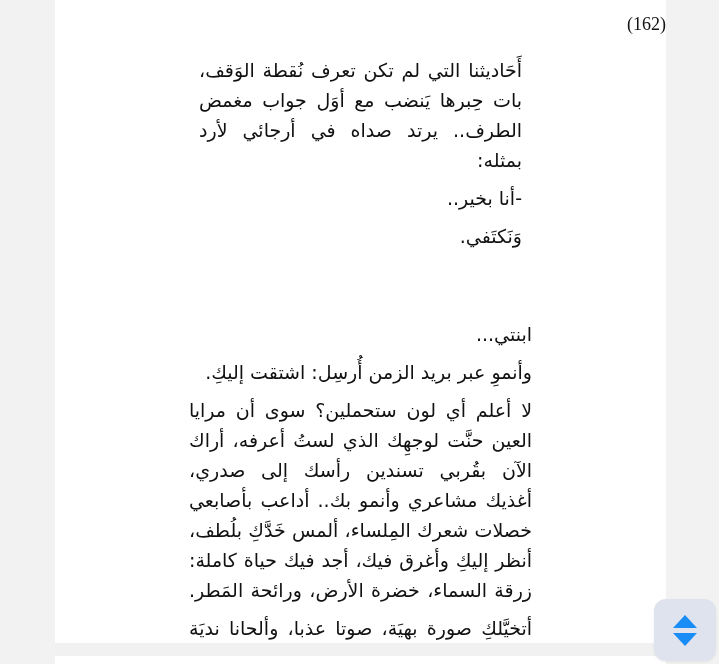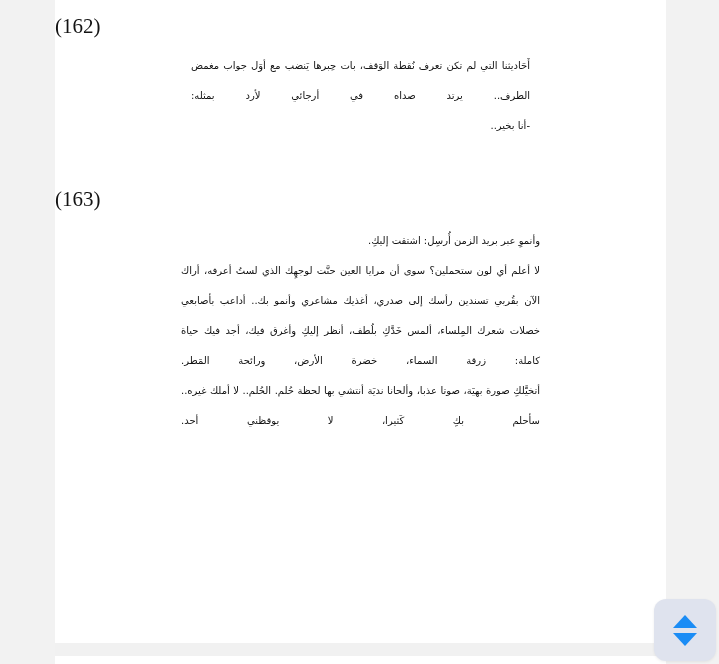--- a/index.html
+++ b/index.html
@@ -59,37 +59,37 @@
     padding: 0;
   }
 
   
   .poem-block {
     direction: rtl;
     text-align: right;
   }
 
   .poem-number {
-    text-align: left;
+    text-align: right;
     direction: ltr;
     font-family: "Liberation Serif", "DejaVu Serif", serif;
-    font-size: 21px;
+    font-size: 18px;
     color: #131313;
     font-weight: 400;
   }
 
   .verse {
     font-family: "DejaVu Sans", "Liberation Sans", sans-serif;
-    font-size: 10px;
+    font-size: 19px;
     line-height: 30px;
     color: #111111;
     text-align: justify;
     text-align-last: right;
     direction: rtl;
-    margin: 0;
+    margin: 8px;
     white-space: pre-wrap;
   }
 
   .verse.justified {
     text-align: justify;
     text-align-last: justify;
   }
 
   .verse.right {
     text-align: center;
@@ -133,27 +133,28 @@
 
   <div id="page-sheet">
     <div class="page-body">
 
       <div class="poem-block" style="margin-top:14px;">
         <div class="poem-number">(162)</div>
 
         <div style="padding: 12px 136px 0 136px;">
           <p class="verse justified">أَحَاديثنا التي لم تكن تعرف نُقطة الوَقف، بات حِبرها يَنضب مع أوَل جواب مغمض الطرف.. يرتد صداه في أرجائي لأرد بمثله:</p>
           <p class="verse right">-أنا بخير..</p>
+          <p class="verse right">وَنَكتَفي.</p>
         </div>
       </div>
 
       <div class="poem-block" style="margin-top:46px;">
-        <div class="poem-number">(163)</div>
 
         <div style="padding: 14px 126px 0 126px;">
+          <p class="verse right">ابنتي...</p>
           <p class="verse right">وأنموِ عبر بريد الزمن أُرسِل: اشتقت إليكِ.</p>
           <p class="verse justified">لا أعلم أي لون ستحملين؟ سوى أن مرايا العين حنَّت لوجهِك الذي لستُ أعرفه، أراك الآن بقُربي تسندين رأسك إلى صدري، أغذيك مشاعري وأنمو بك.. أداعب بأصابعي خصلات شعرك المِلساء، ألمس خَدَّكِ بلُطف، أنظر إليكِ وأغرق فيك، أجد فيك حياة كاملة: زرقة السماء، خضرة الأرض، ورائحة المَطر.</p>
           <p class="verse justified">أتخيَّلكِ صورة بهيَة، صوتا عذبا، وألحانا نديَة أنتشي بها لحظة حُلم. الحُلم.. لا أملك غيره.. سأحلم بكِ كَثيرا، لا يوقظني أحد.</p>
         </div>
       </div>
 
     </div>
   </div>
 
   <div id="page-gutter"></div>

